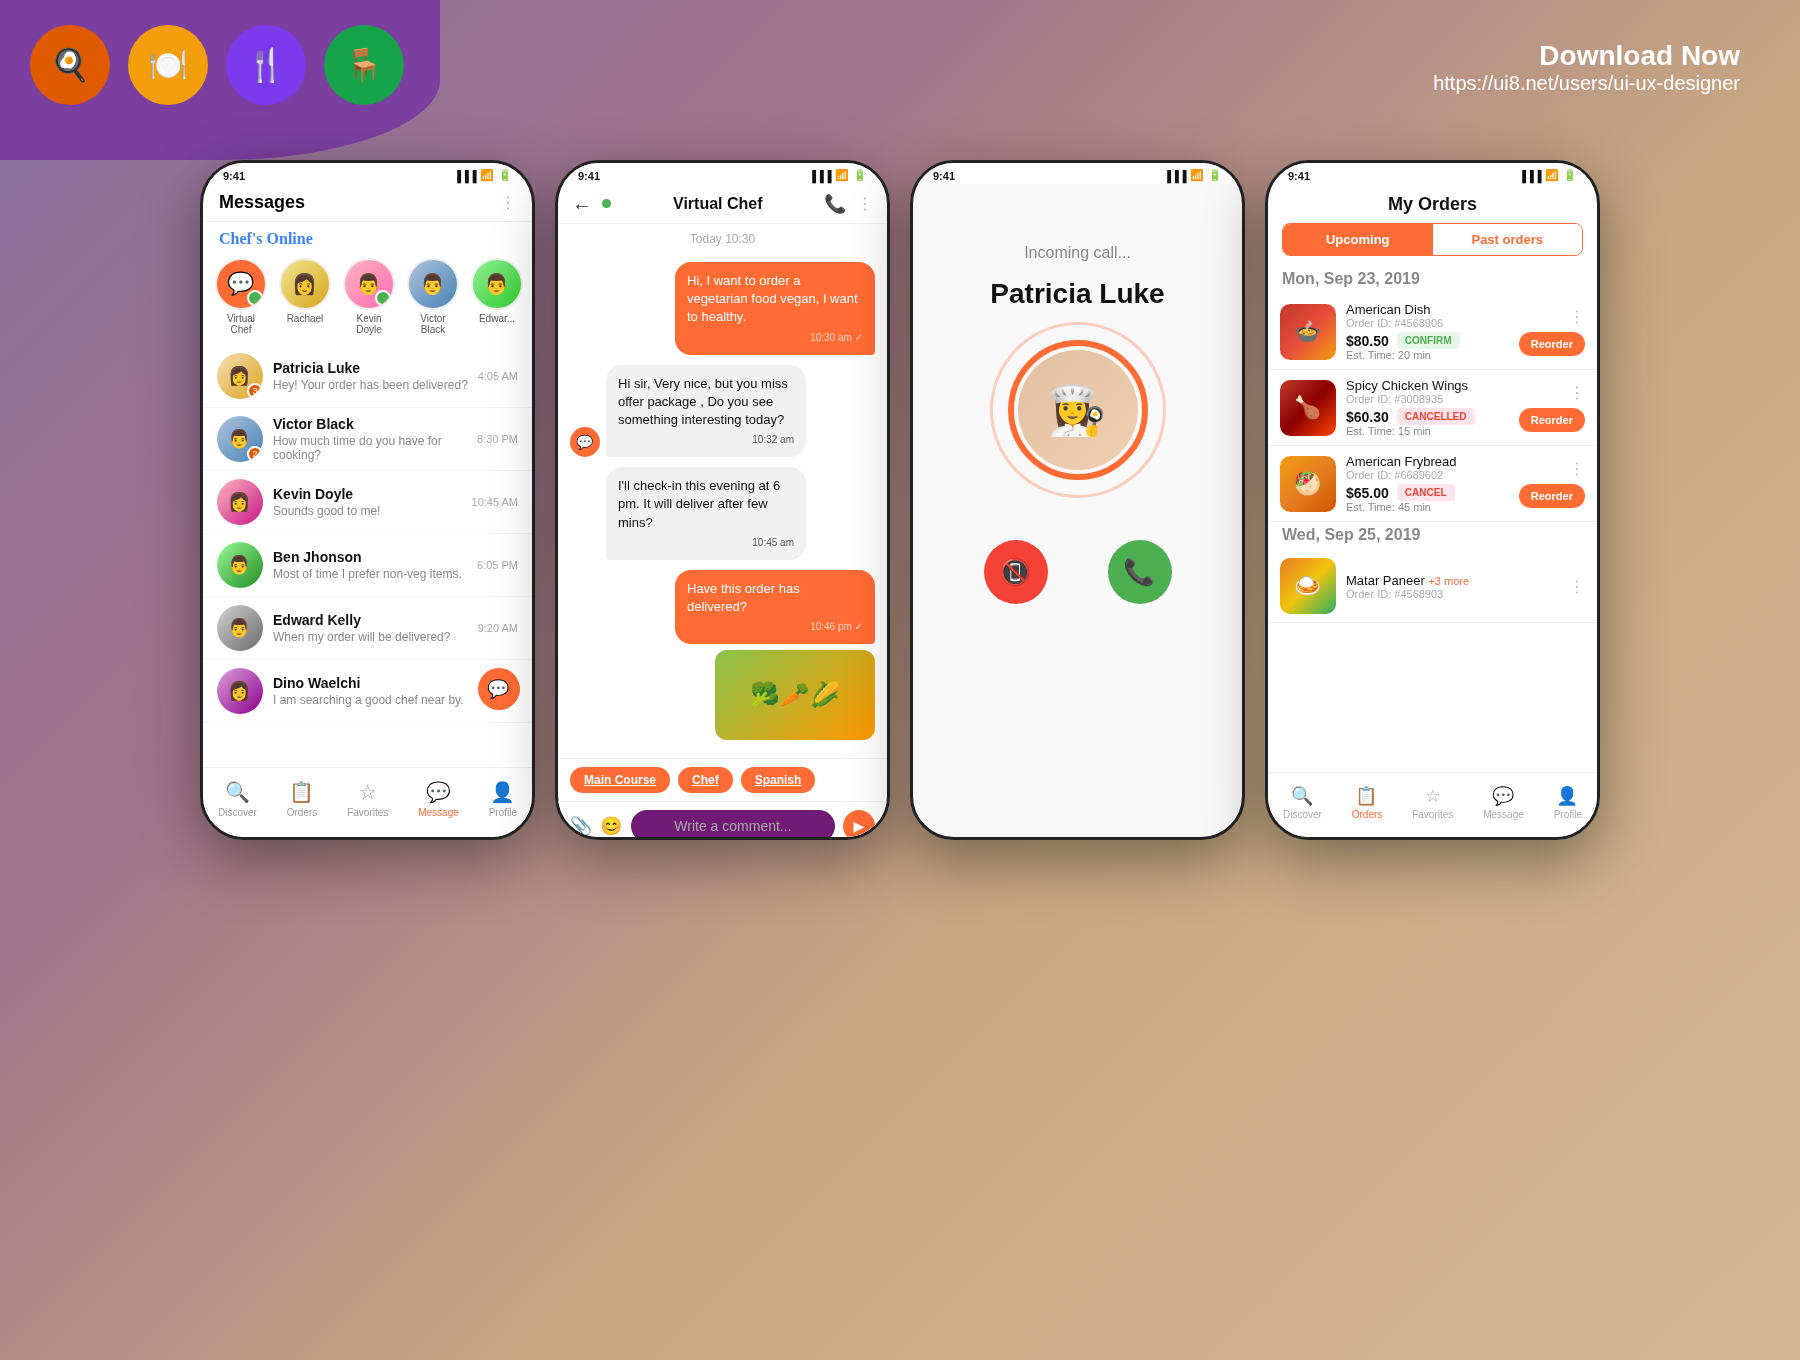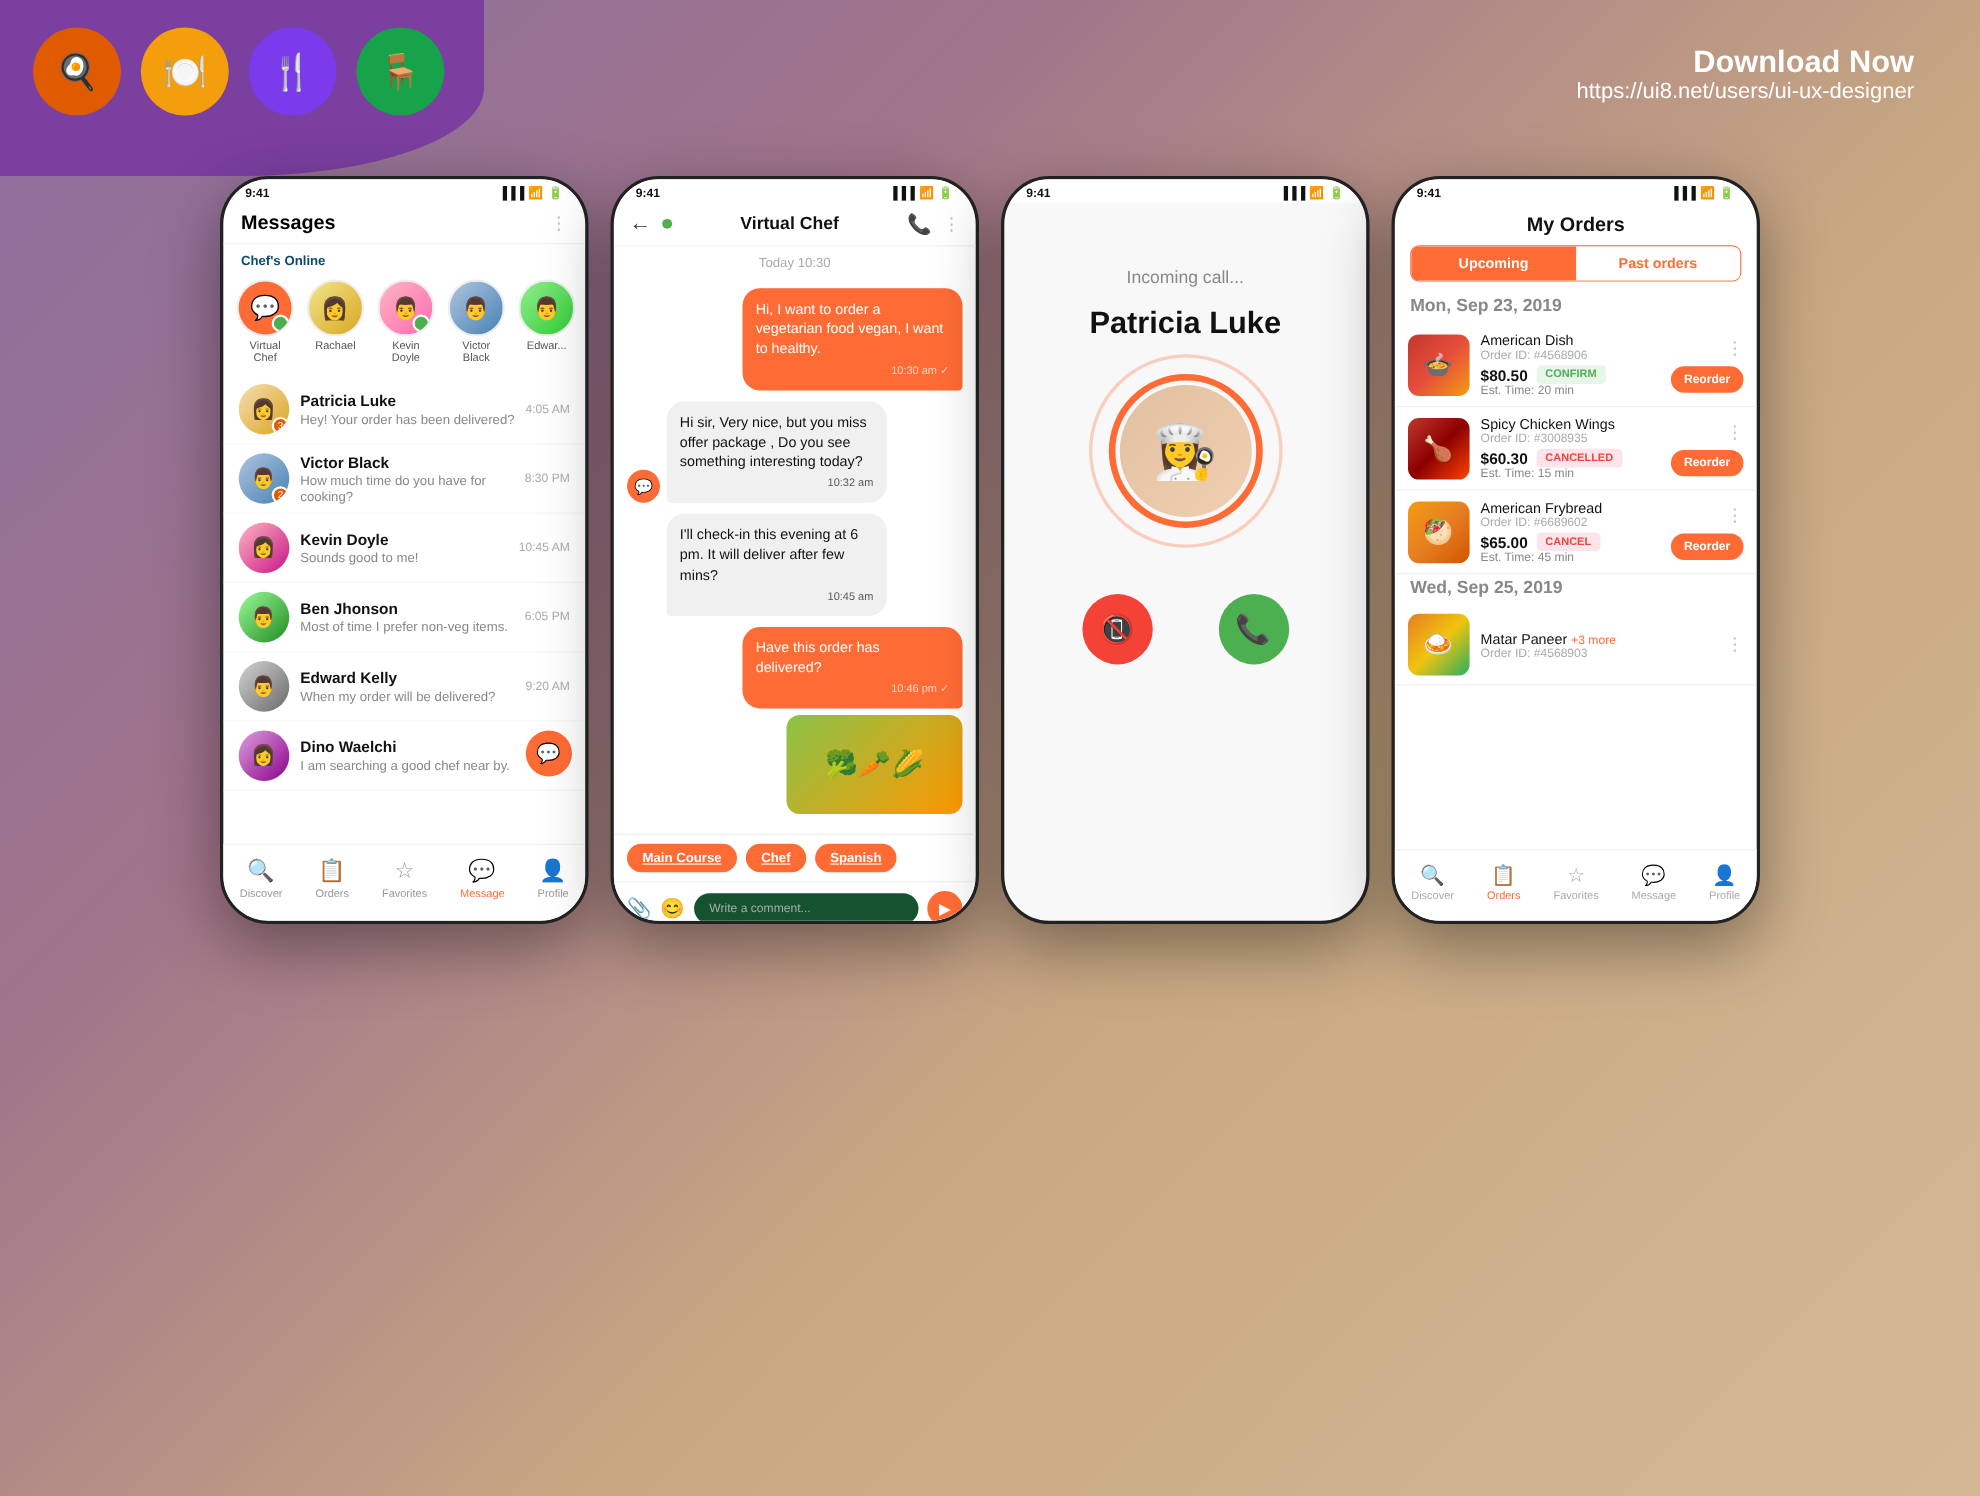--- a/index.html
+++ b/index.html
@@ -94,21 +94,21 @@
     .status-right { display: flex; gap: 4px; align-items: center; }
 
     
     .p1-header {
       display: flex;
       justify-content: space-between;
       align-items: center;
       padding: 8px 16px;
       border-bottom: 1px solid #f0f0f0;
     }
-    .p1-section-label { font-size: 12px; font-weight: 700; color: #0c4a6e; padding: 8px 16px 4px; }
+    .p1-section-label { font-size: 16px; font-weight: 700; color: #3b82f6; padding: 8px 16px 4px; font-family: Liberation Serif, serif; }
 
     .chefs-online-row {
       display: flex;
       gap: 12px;
       padding: 6px 12px 10px;
       overflow-x: hidden;
     }
     .chef-avatar-wrap {
       display: flex; flex-direction: column; align-items: center; gap: 3px;
     }
@@ -246,26 +246,27 @@
     .chat-input-row {
       display: flex;
       align-items: center;
       padding: 8px 12px;
       gap: 8px;
       background: #fff;
       border-top: 1px solid #f0f0f0;
     }
     .chat-input {
       flex: 1;
-      background: #14532d;
+      background: #701a75;
       border-radius: 20px;
       padding: 8px 14px;
-      font-size: 11px;
+      font-size: 14px;
       color: #aaa;
       border: none;
+      text-align: center;
     }
     .send-btn {
       width: 32px; height: 32px;
       background: #ff6b35;
       border-radius: 50%;
       display: flex; align-items: center; justify-content: center;
       color: white;
       font-size: 14px;
     }
 

